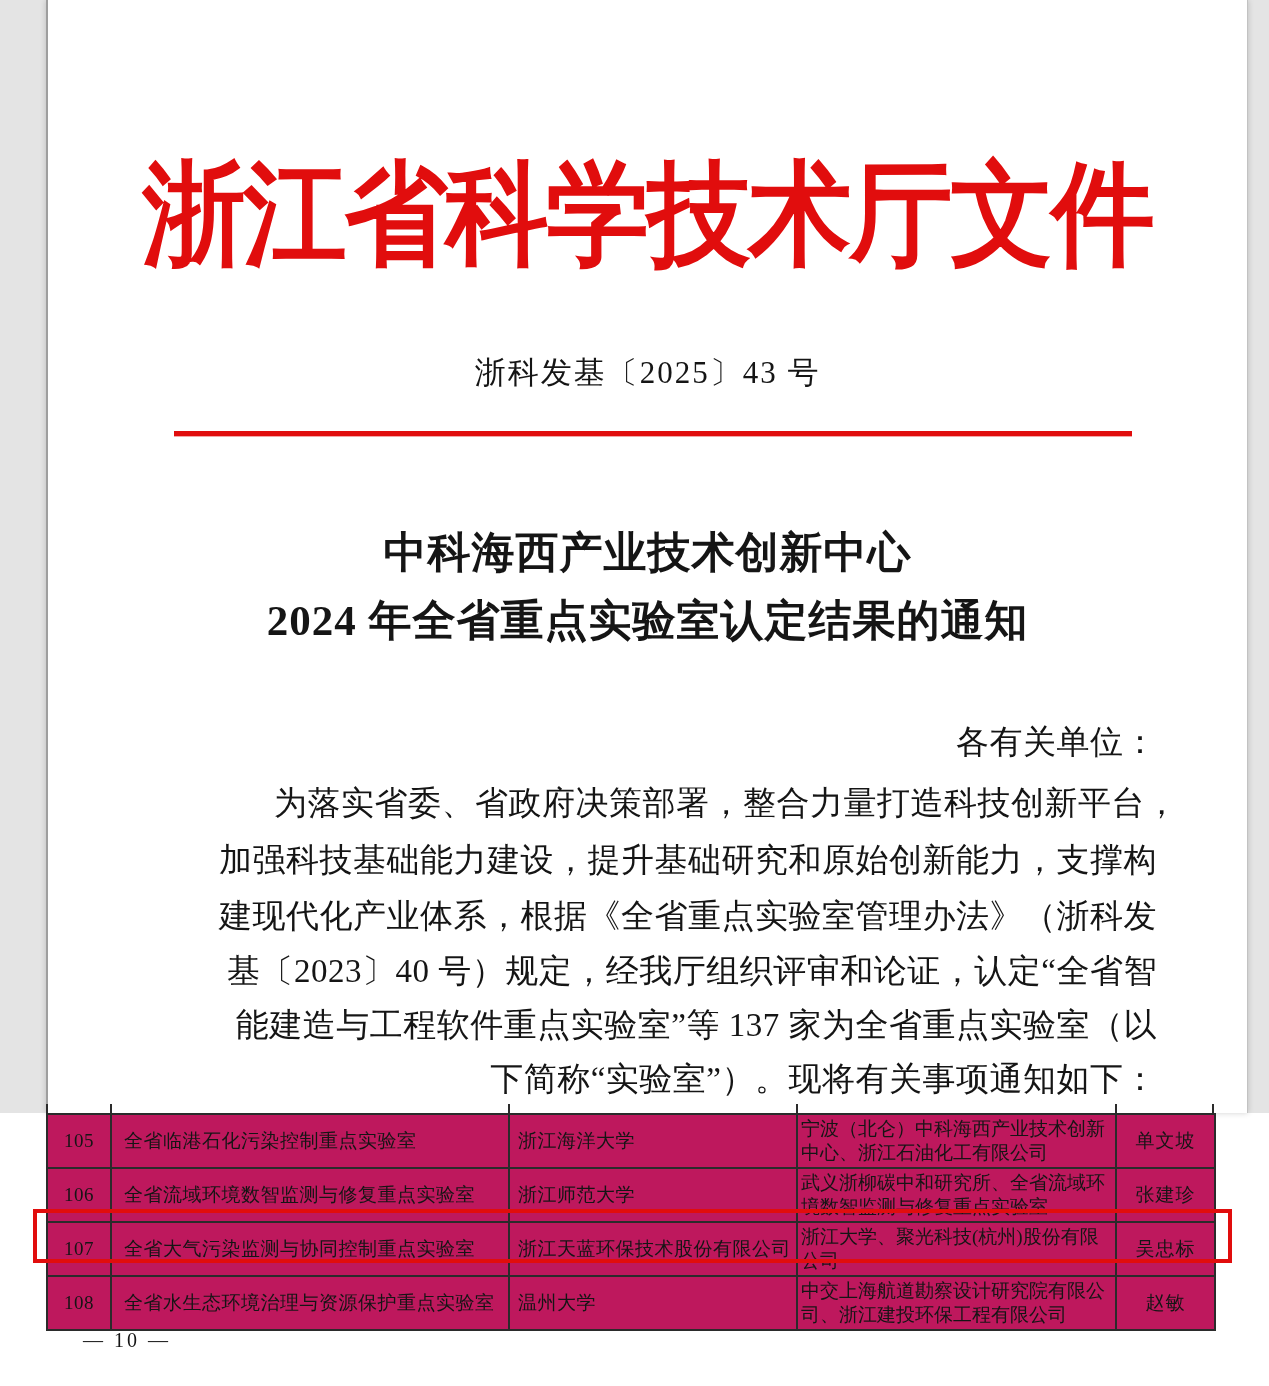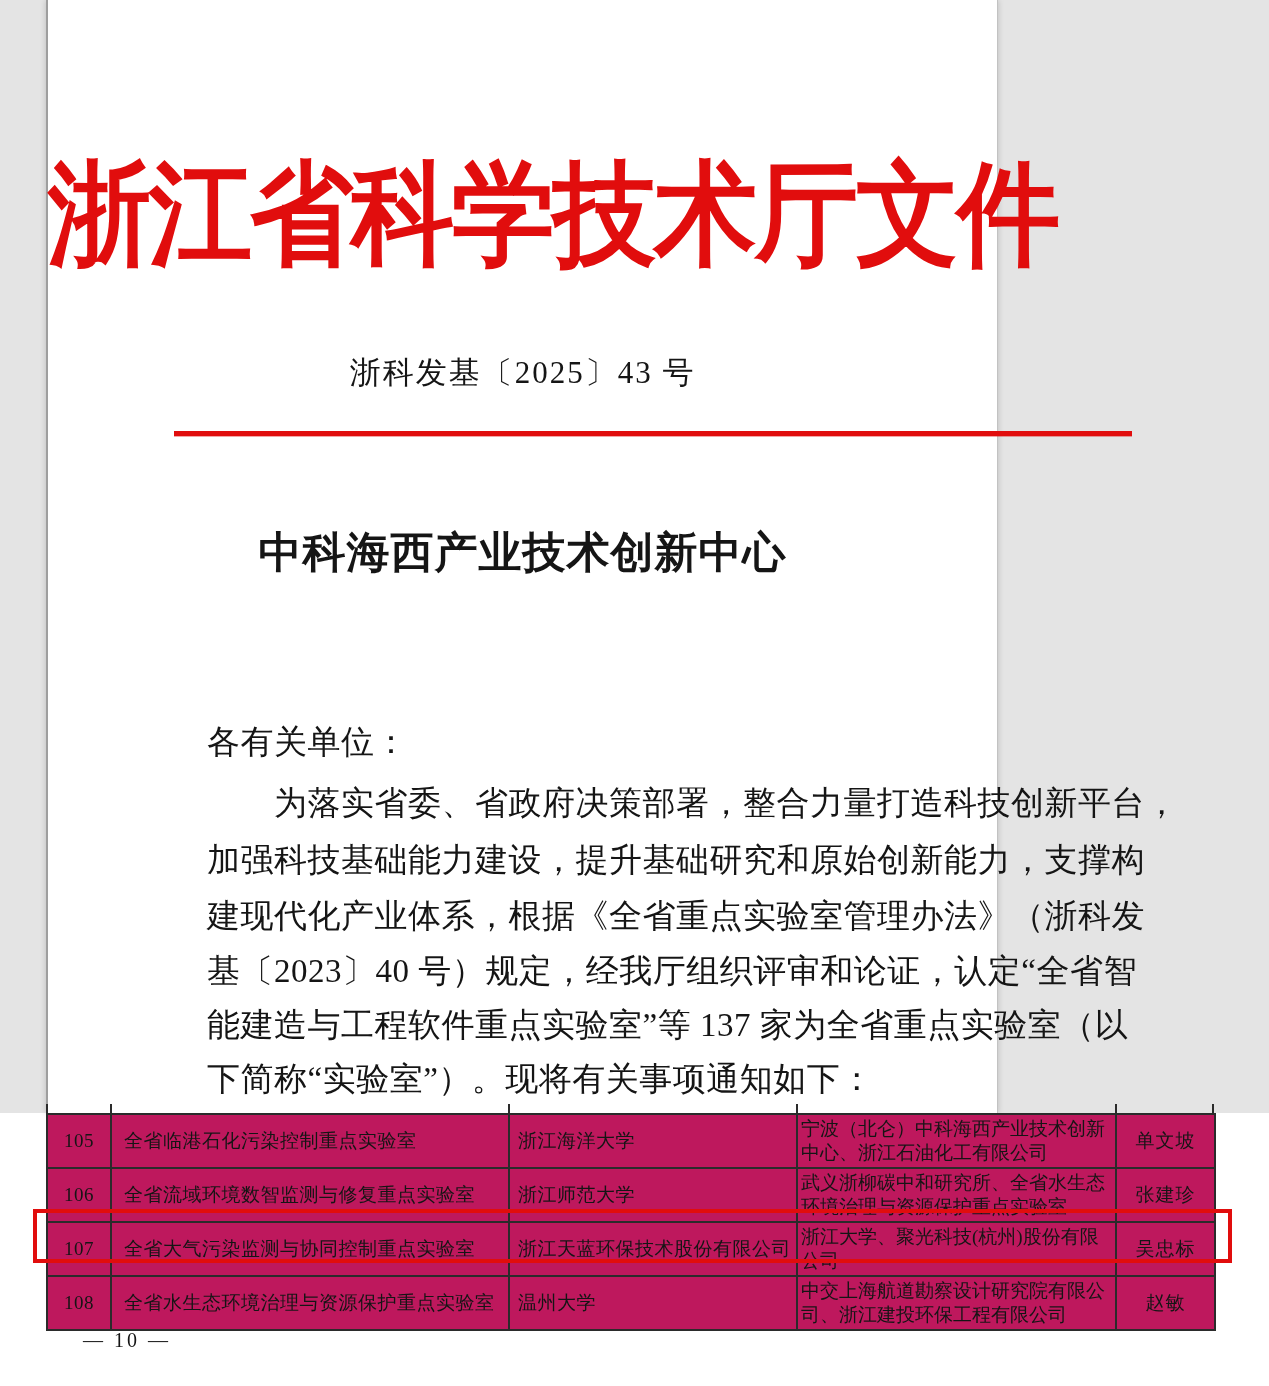--- a/index.html
+++ b/index.html
@@ -9,21 +9,21 @@
     --table-border:#2b2b2b;
   }
   *{margin:0;padding:0;box-sizing:border-box;}
   html,body{background:#fff;}
   .canvas{
     position:relative;width:1269px;height:1386px;overflow:hidden;background:#fff;
     font-family:"Liberation Serif","DejaVu Serif",serif;color:var(--ink,#151515);
   }
   .top-bg{position:absolute;left:0;top:0;width:1269px;height:1113px;background:var(--page-gray,#e4e4e4);}
   .sheet{
-    position:absolute;left:46px;top:0;width:952px;height:1113px;background:#fff;
+    position:absolute;left:46px;top:0;width:1202px;height:1113px;background:#fff;
     border-left:2px solid #9e9e9e;border-right:1px solid #c2c2c2;
     box-shadow:0 0 6px rgba(0,0,0,0.18);
   }
   .letterhead{
     position:absolute;top:150px;left:0;width:100%;text-align:center;
     color:var(--accent-red,#e10d0d);font-size:103px;font-weight:bold;
     letter-spacing:-2px;line-height:1.15;white-space:nowrap;
     transform:scaleY(1.10);transform-origin:top center;
   }
   .doc-number{
@@ -35,21 +35,21 @@
     background:var(--accent-red,#e10d0d);box-shadow:0 1px 0 rgba(224,0,0,0.35);
   }
   .notice-title{
     position:absolute;left:0;width:100%;text-align:center;
     font-size:43px;font-weight:bold;letter-spacing:1px;white-space:nowrap;
   }
   .notice-title.l1{top:524px;}
   .notice-title.l2{top:592px;}
   .body-line{
     position:absolute;left:159px;width:950px;font-size:33px;line-height:40px;
-    letter-spacing:0.5px;white-space:nowrap;
+    letter-spacing:0.5px;white-space:nowrap;text-align:right;
   }
   .bl0{top:722px;}
   .bl1{top:783px;}
   .bl2{top:840px;}
   .bl3{top:896px;}
   .bl4{top:951px;}
   .bl5{top:1005px;}
   .bl6{top:1059px;}
   .result-table{
     position:absolute;left:46px;top:1113px;width:1168px;
@@ -81,20 +81,21 @@
 
 <div class="canvas">
 
   <div class="top-bg"></div>
 
   <div class="sheet">
     <div class="letterhead">浙江省科学技术厅文件</div>
     <div class="doc-number">浙科发基〔2025〕43 号</div>
     <div class="red-rule"></div>
     <div class="notice-title l1">中科海西产业技术创新中心</div>
+    <div class="notice-title l2">2024 年全省重点实验室认定结果的通知</div>
 
     <div class="body-line bl0">各有关单位：</div>
     <div class="body-line bl1">　　为落实省委、省政府决策部署，整合力量打造科技创新平台，</div>
     <div class="body-line bl2">加强科技基础能力建设，提升基础研究和原始创新能力，支撑构</div>
     <div class="body-line bl3">建现代化产业体系，根据《全省重点实验室管理办法》（浙科发</div>
     <div class="body-line bl4">基〔2023〕40 号）规定，经我厅组织评审和论证，认定“全省智</div>
     <div class="body-line bl5">能建造与工程软件重点实验室”等 137 家为全省重点实验室（以</div>
     <div class="body-line bl6">下简称“实验室”）。现将有关事项通知如下：</div>
   </div>
 
@@ -118,21 +119,21 @@
         <td class="c-no">105</td>
         <td class="c-lab">全省临港石化污染控制重点实验室</td>
         <td class="c-inst">浙江海洋大学</td>
         <td class="c-part">宁波（北仑）中科海西产业技术创新中心、浙江石油化工有限公司</td>
         <td class="c-dir">单文坡</td>
       </tr>
       <tr>
         <td class="c-no">106</td>
         <td class="c-lab">全省流域环境数智监测与修复重点实验室</td>
         <td class="c-inst">浙江师范大学</td>
-        <td class="c-part">武义浙柳碳中和研究所、全省水生态环境治理与资源保护重点实验室</td>
+        <td class="c-part">武义浙柳碳中和研究所、全省流域环境数智监测与修复重点实验室</td>
         <td class="c-dir">张建珍</td>
       </tr>
       <tr>
         <td class="c-no">107</td>
         <td class="c-lab">全省大气污染监测与协同控制重点实验室</td>
         <td class="c-inst">浙江天蓝环保技术股份有限公司</td>
         <td class="c-part">浙江大学、聚光科技(杭州)股份有限公司</td>
         <td class="c-dir">吴忠标</td>
       </tr>
       <tr>

